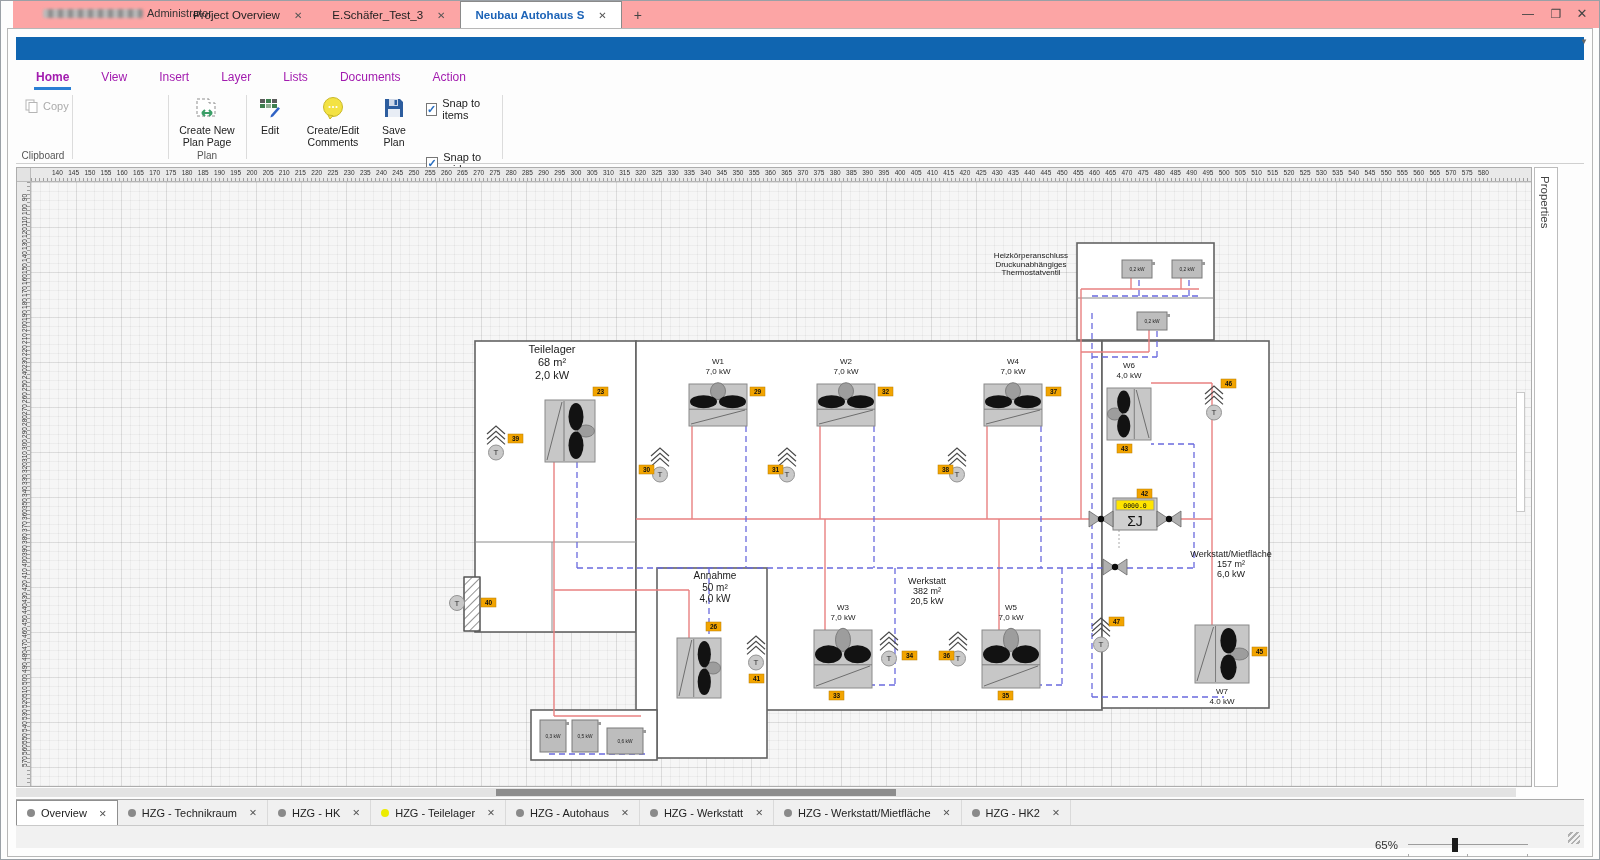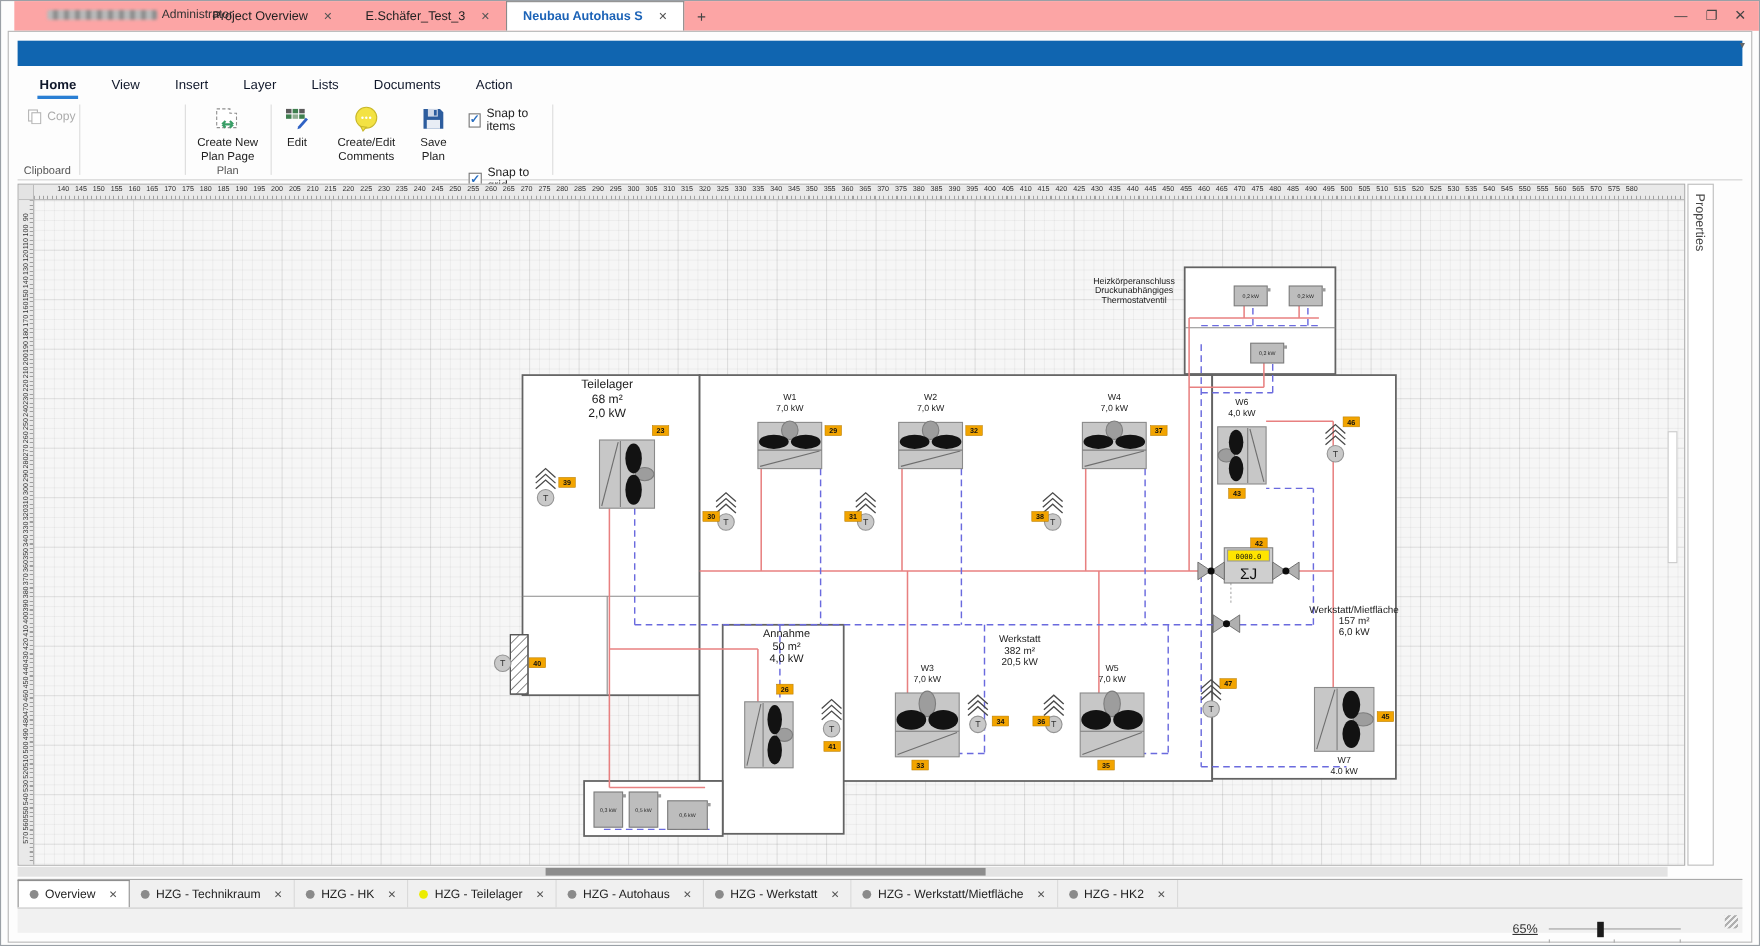--- a/index.html
+++ b/index.html
@@ -23,21 +23,21 @@
     font-size:11.5px; color:#333;margin-top:32px; }
   #avatar { width:22px; height:22px; border-radius:50%; background:linear-gradient(135deg,#27aee0,#37d27e);
     display:flex; align-items:center; justify-content:center; }
   .winbtn { position:absolute; top:4px; width:18px; height:18px; text-align:center; line-height:18px;
     color:#444; font-size:12px; }
 
   
   #frame { position:absolute; left:6px; right:6px; top:27px; bottom:2px; border:1px solid #b7b7b7; background:#fdfdfd; }
   #bluebar { position:absolute; left:8px; right:8px; top:8px; height:23px; background:#1065b0; }
   #menu-tabs { position:absolute; left:14px; top:36px; height:26px; display:flex; gap:4px; }
-  .menu-tab { padding:5px 14px 4px; font-size:12px; color:#0f172a; position:relative; }
+  .menu-tab { padding:5px 14px 4px; font-size:12px; color:#a21caf; position:relative; }
   .menu-tab.active { font-weight:bold; }
   .menu-tab.active:after { content:""; position:absolute; left:12px; right:12px; bottom:1px; height:3px; background:#2a7fd4; }
   #ribbon { position:absolute; left:8px; right:8px; top:62px; height:73px; background:#fdfdfd; border-bottom:1px solid #d0d0d0; }
   .rgroup { position:absolute; top:0; bottom:0; }
   .rsep { position:absolute; top:4px; bottom:4px; width:1px; background:#dcdcdc; }
   .grouplabel { position:absolute; bottom:2px; width:100%; text-align:center; font-size:10px; color:#555; }
   .bigbtn { position:absolute; top:4px; text-align:center; font-size:10.5px; color:#222; }
   .bigbtn .ic { height:26px; display:flex; justify-content:center; align-items:center; margin-bottom:3px; }
   .smallbtn { position:absolute; display:flex; align-items:center; gap:5px; font-size:11px; color:#222; padding:2px 5px; }
   .smallbtn.selected { background:#cfcfcf; border:1px solid #b5b5b5; }
@@ -74,21 +74,21 @@
   
   #tabbar { position:absolute; left:8px; right:8px; top:770px; height:26px; background:#f0f0f0; border-top:1px solid #a9a9a9; display:flex; align-items:stretch; }
   .btab { display:flex; align-items:center; gap:6px; padding:0 10px; font-size:11px; color:#222; border-right:1px solid #dadada; }
   .btab.active { background:#fff; border:1px solid #8f8f8f; border-bottom:none; }
   .btab .dot { width:8px; height:8px; border-radius:50%; }
   .btab .x { font-size:9.5px; color:#555; padding-left:6px; }
   #tab-dd { position:absolute; right:4px; top:8px; font-size:8px; color:#666; }
 
   
   #statusbar { position:absolute; left:8px; right:8px; top:796px; bottom:8px; background:#f1f1f1; border-top:1px solid #c9c9c9; }
-  #zoomer { position:absolute; right:56px; top:12px; display:flex; align-items:center; gap:10px; font-size:11.5px; color:#333;text-decoration:underline; }
+  #zoomer { position:absolute; right:56px; top:12px; display:flex; align-items:center; gap:10px; font-size:11.5px; color:#333; }
   #slider { position:relative; width:120px; height:14px; }
   #slider .track { position:absolute; left:0; right:0; top:6px; height:1px; background:#9d9d9d; }
   #slider .handle { position:absolute; left:44px; top:0; width:6px; height:14px; background:#1b1b1b; }
   .tick { position:absolute; top:16px; width:1px; height:3px; background:#aaa; }
   #grip { position:absolute; right:4px; bottom:4px; width:12px; height:12px;
     background:repeating-linear-gradient(135deg,transparent 0 2px,#b0b0b0 2px 4px); }
 </style>
 </head>
 <body>
 

